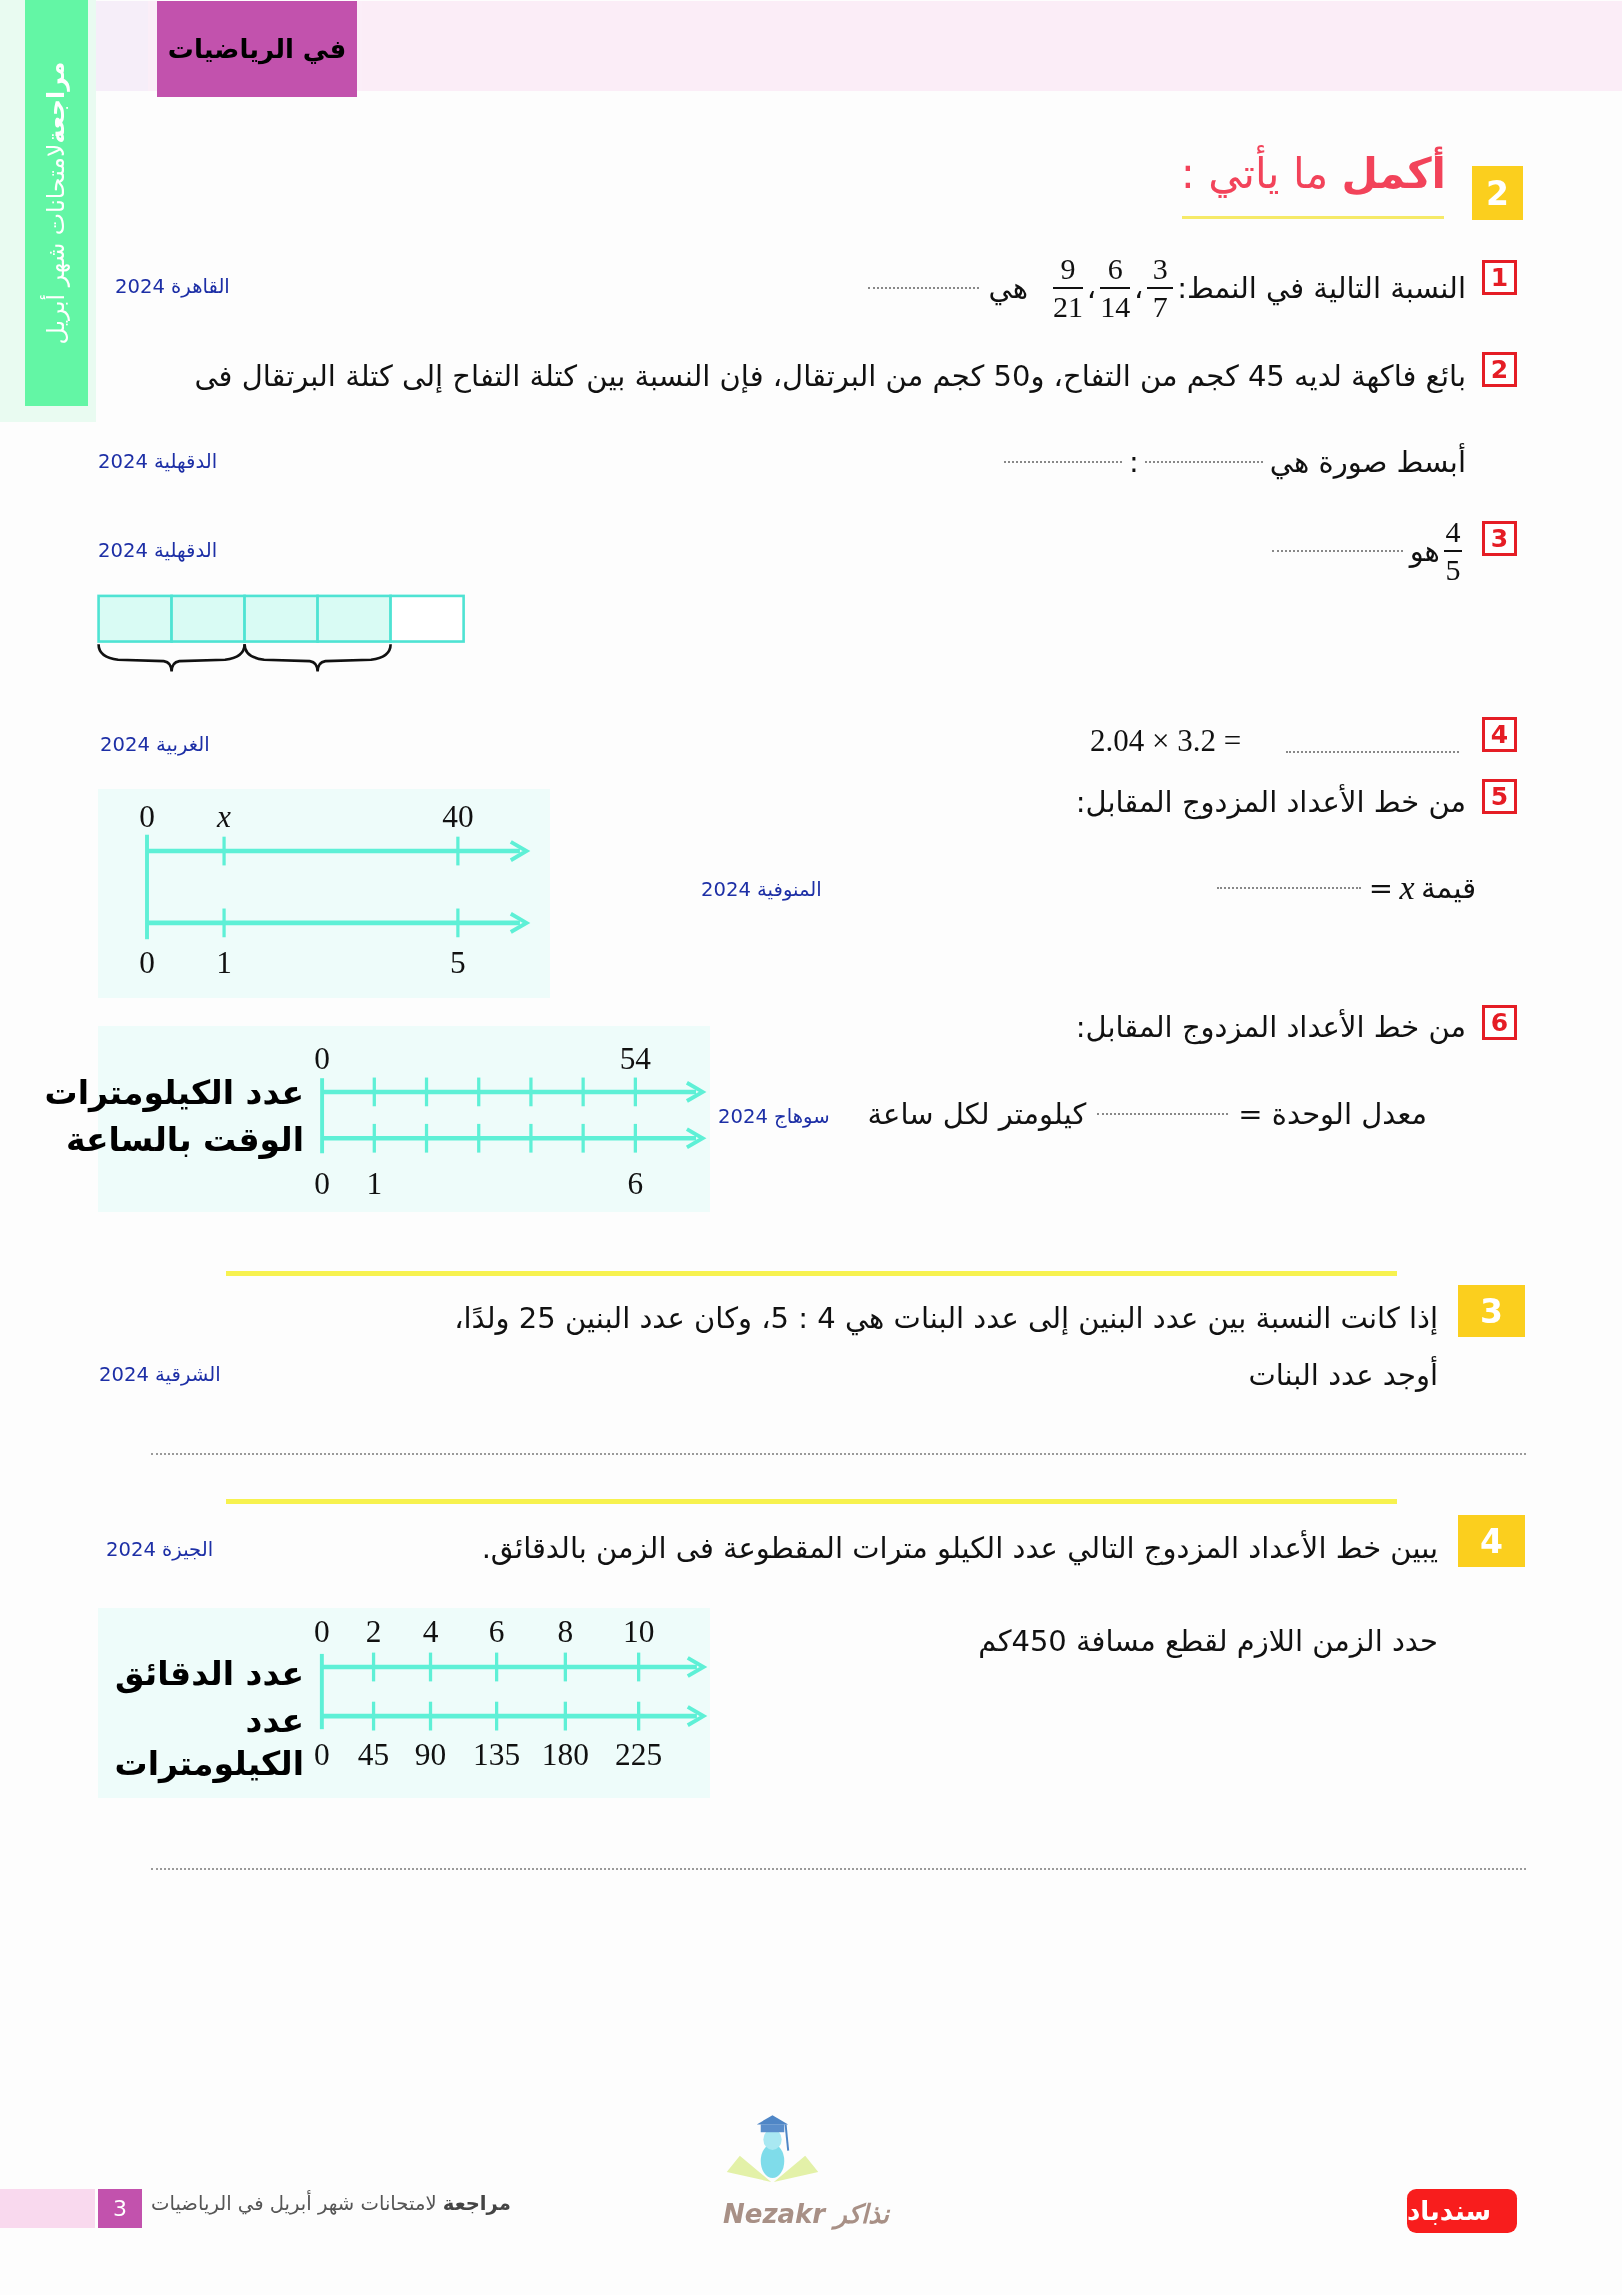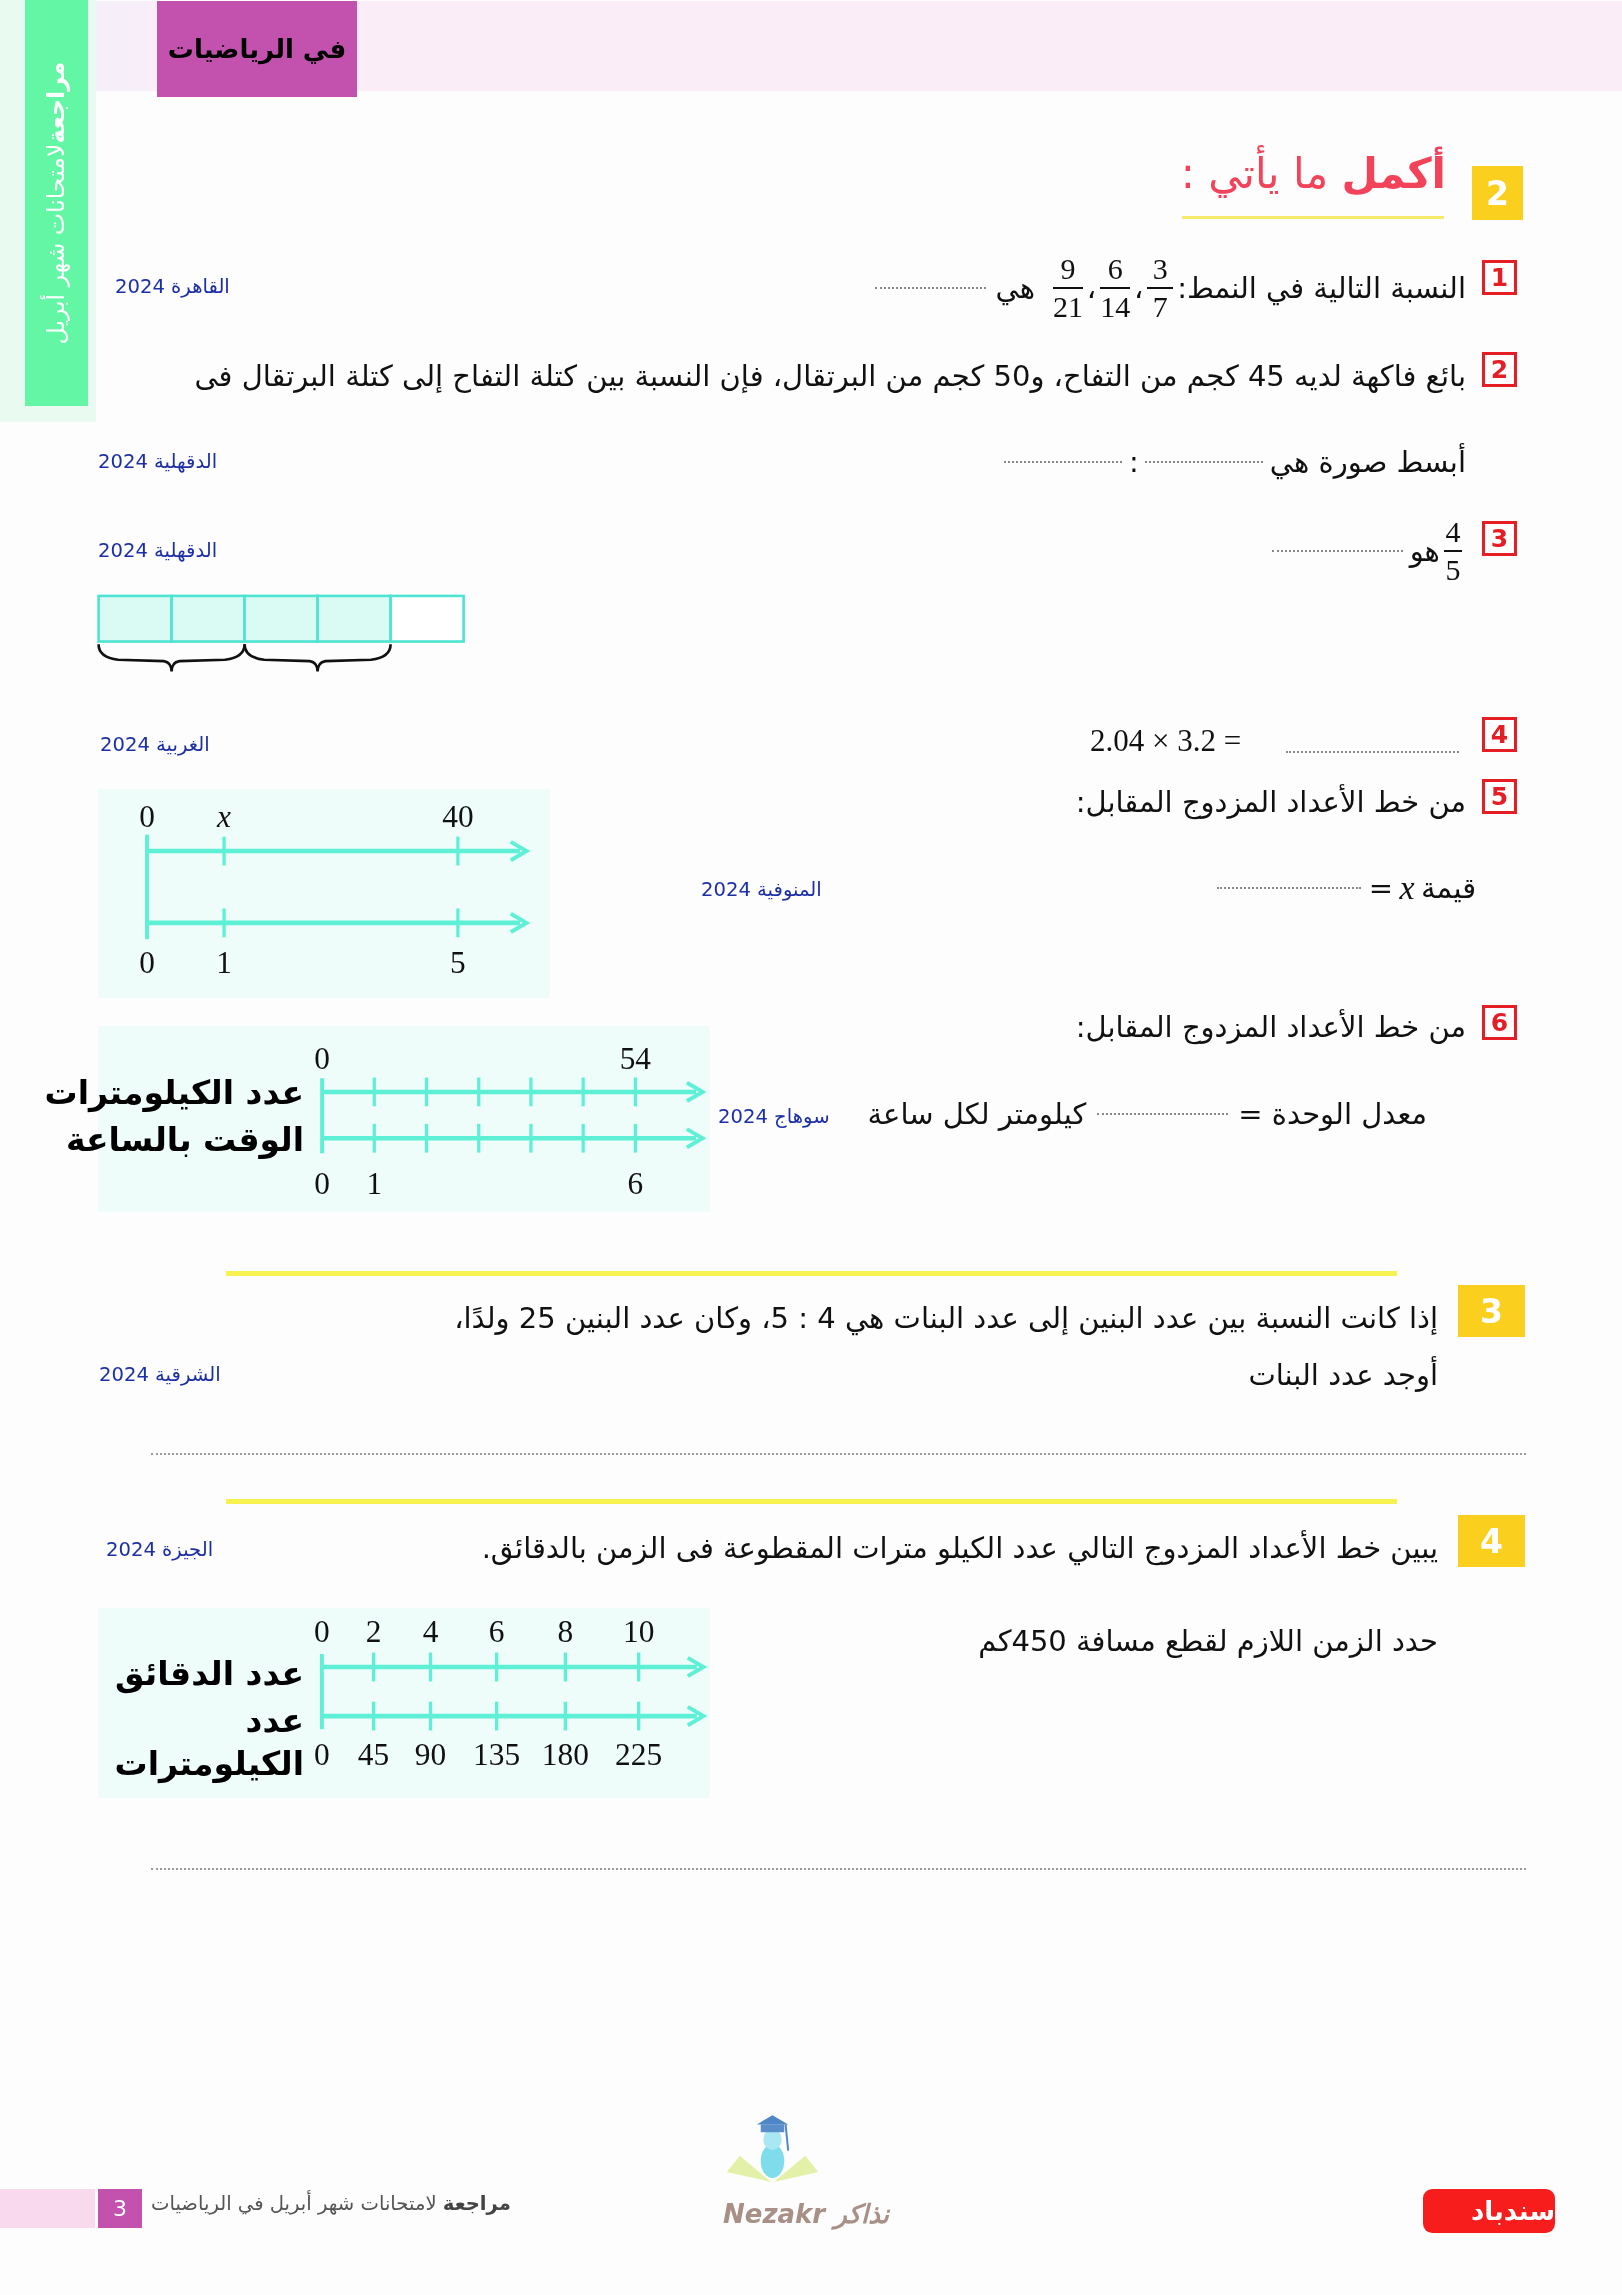--- a/index.html
+++ b/index.html
@@ -36,22 +36,22 @@
   .frac .bar { width:100%; min-width:26px; height:2.6px; background:#111; margin:2.6px 0; }
   .panel { background:#eefcfa; }
   .nl-ar { direction:rtl; font-size:33px; font-weight:bold; white-space:nowrap; color:#000000; }
   .dotted-line { border-bottom:2px dotted #9a9a9a; height:0; }
   
   .foot-pink { left:0; top:2189px; width:95px; height:39px; background:#f9d9ee; }
   .foot-page { left:98px; top:2189px; width:44px; height:39px; background:#c252ad; color:#fff; font-size:22px;
                display:flex; align-items:center; justify-content:center; }
   .foot-text { left:151px; top:2192px; direction:rtl; font-size:19.6px; color:#555; white-space:nowrap; }
   .foot-text b { color:#444; }
-  .sindbad-box { left:1407px; top:2189px; width:132px; height:44px; background:#f81d1d; border-radius:9.2px; color:#fff;
-                 font-weight:bold; font-size:26px; display:flex; align-items:center; justify-content:flex-start; direction:rtl;margin-left:16px; }
+  .sindbad-box { left:1407px; top:2189px; width:110px; height:44px; background:#f81d1d; border-radius:9.2px; color:#fff;
+                 font-weight:bold; font-size:26px; display:flex; align-items:center; justify-content:flex-end; direction:rtl; }
   .nezakr-text { left:723px; top:2199px; font-size:26px; font-weight:bold; color:#a89086; white-space:nowrap; font-style:italic; }
 </style>
 </head>
 <body>
 
 <div class="abs top-strip"></div>
 <div class="abs top-light1"></div>
 <div class="abs top-pink-right"></div>
 <div class="abs subject-tab">
     <span>في الرياضيات</span>
@@ -86,21 +86,21 @@
       <span>6</span>
       <span class="bar"></span>
       <span>14</span>
     </span>
   <span>،</span>
   <span class="frac">
       <span>9</span>
       <span class="bar"></span>
       <span>21</span>
     </span>
-  <span style="margin-right:14px">هي</span>
+  <span style="margin-right:21px">هي</span>
   <span class="dots" style="width:111px;margin-right:9.2px;"></span>
 </div>
 <div class="abs src" style="left:115px;top:275px;">القاهرة 2024</div>
 
 <div class="abs num-box" style="left:1482px;top:352px;">
     <span>2</span>
   </div>
 <div class="abs q" style="right:157px;top:359px;">بائع فاكهة لديه 45 كجم من التفاح، و50 كجم من البرتقال، فإن النسبة بين كتلة التفاح إلى كتلة البرتقال فى</div>
 <div class="abs q" style="right:157px;top:445px;display:flex;align-items:center;">
   <span>أبسط صورة هي</span>

